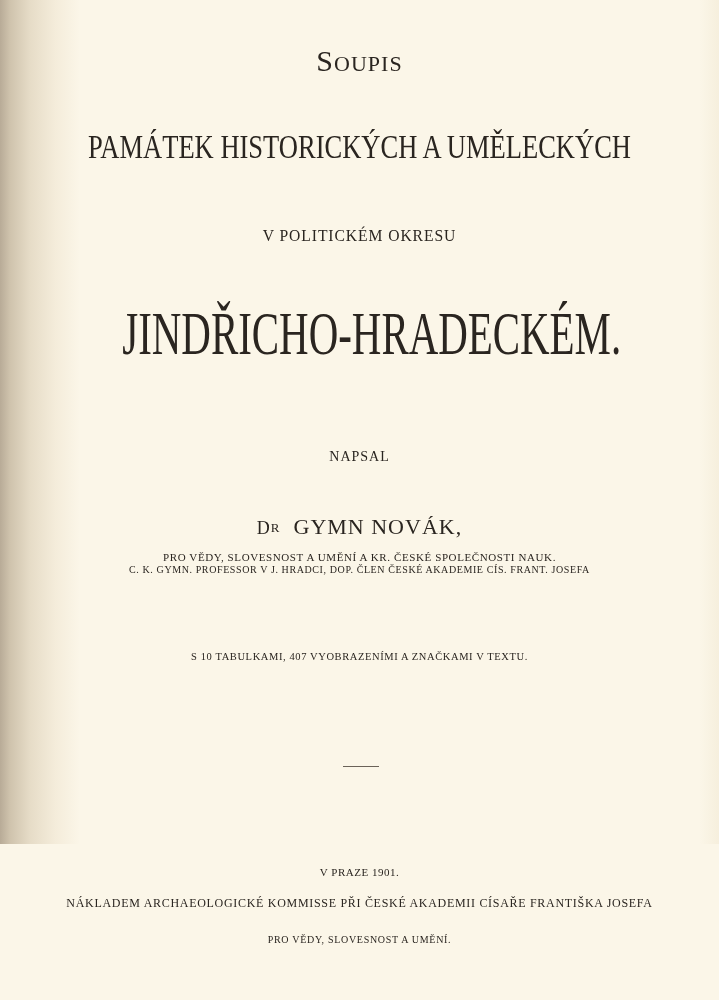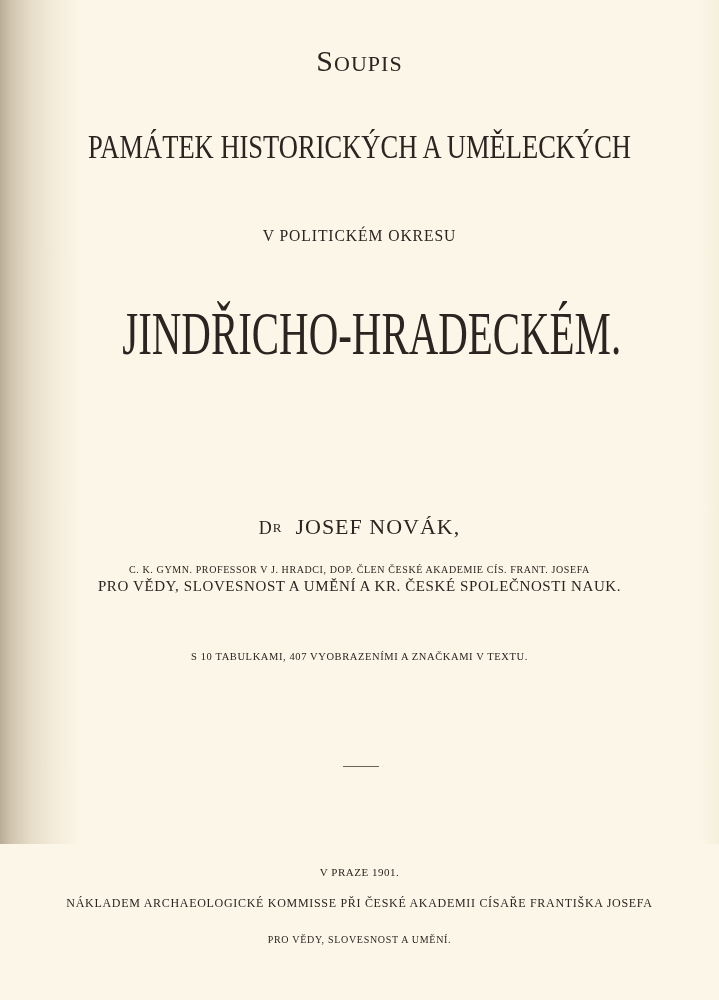--- a/index.html
+++ b/index.html
@@ -18,41 +18,42 @@
     .soupis { top: 44px; font-size: 30px; letter-spacing: 1px; }
     .soupis .sc { font-size: 22px; }
     .title1 { top: 128px; font-size: 34px; letter-spacing: 0px; transform: scaleX(0.78); transform-origin: center; font-weight: normal; }
     .okres { top: 226px; font-size: 17px; letter-spacing: 1px; transform: scaleX(0.92); }
     .title2 { top: 298px; font-size: 62px; letter-spacing: 0px; transform: scaleX(0.66); transform-origin: center; }
     .napsal { top: 449px; font-size: 14px; letter-spacing: 1px; }
     .author { top: 514px; font-size: 22px; letter-spacing: 1px; }
     .author .dr { font-size: 18px; margin-top: 28px; }
     .author .dr small { font-size: 13px; vertical-align: 2px; }
     .aff1 { top: 548px; font-size: 10px; letter-spacing: 0.6px; margin-top: 16px; }
-    .aff2 { top: 578px; font-size: 15px; letter-spacing: 0.6px; }
+    .aff2 { top: 551px; font-size: 11px; letter-spacing: 0.6px; }
     .illus { top: 651px; font-size: 10.5px; letter-spacing: 0.6px; }
     .rule { position: absolute; left: 343px; top: 766px; width: 36px; height: 1px; background: #6a6258; }
     .place { top: 866px; font-size: 11px; letter-spacing: 0.5px; }
     .pub1 { top: 896px; font-size: 12px; letter-spacing: 0.7px; }
     .pub2 { top: 934px; font-size: 10px; letter-spacing: 0.7px; }
   </style>
 </head>
 <body>
 
 <div class="page">
   <div class="line soupis"><span>S</span><span class="sc">OUPIS</span></div>
 
   <div class="line title1">PAMÁTEK HISTORICKÝCH A UMĚLECKÝCH</div>
 
   <div class="line okres">V POLITICKÉM OKRESU</div>
 
   <div class="line title2">JINDŘICHO-HRADECKÉM.</div>
 
+  <div class="line napsal">NAPSAL</div>
 
-  <div class="line author"><span class="dr"><span>D</span><small>R</small></span>&nbsp;&nbsp;<span>JOSEF NOVÁK,</span></div>
+  <div class="line author"><span class="dr"><span>D</span><small>R</small></span>&nbsp;&nbsp;<span>GYMN NOVÁK,</span></div>
 
   <div class="line aff1">C. K. GYMN. PROFESSOR V J. HRADCI, DOP. ČLEN ČESKÉ AKADEMIE CÍS. FRANT. JOSEFA</div>
   <div class="line aff2">PRO VĚDY, SLOVESNOST A UMĚNÍ A KR. ČESKÉ SPOLEČNOSTI NAUK.</div>
 
   <div class="line illus">S 10 TABULKAMI, 407 VYOBRAZENÍMI A ZNAČKAMI V TEXTU.</div>
 
   <div class="rule"></div>
 
   <div class="line place">V PRAZE 1901.</div>
   <div class="line pub1">NÁKLADEM ARCHAEOLOGICKÉ KOMMISSE PŘI ČESKÉ AKADEMII CÍSAŘE FRANTIŠKA JOSEFA</div>

